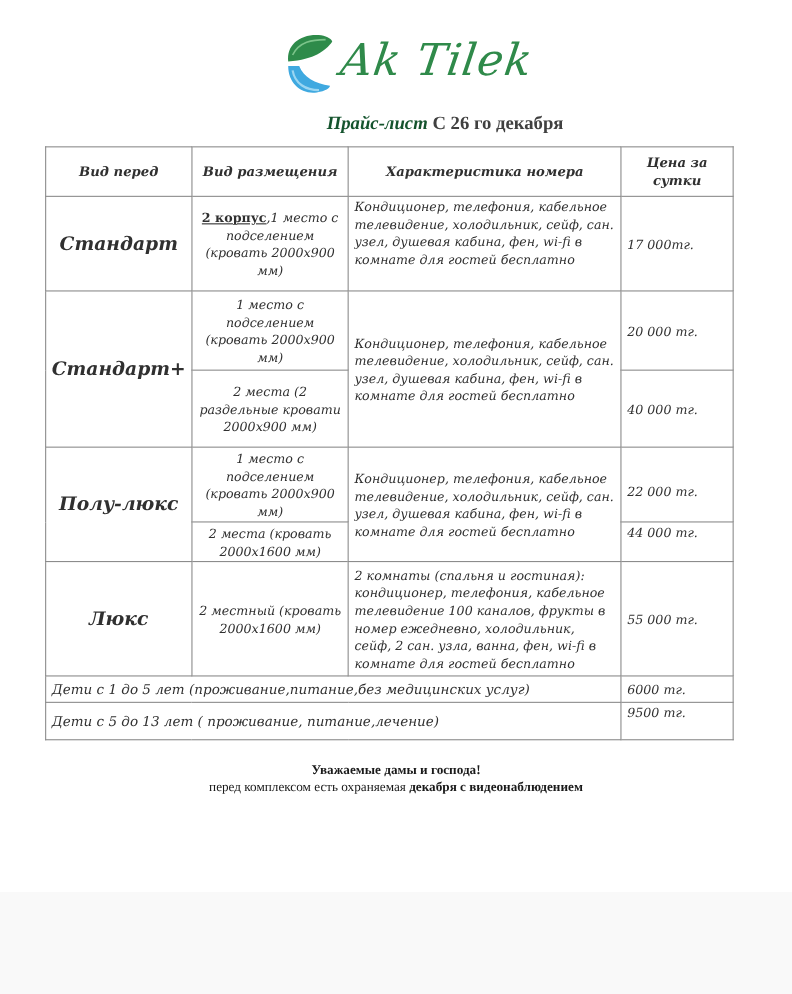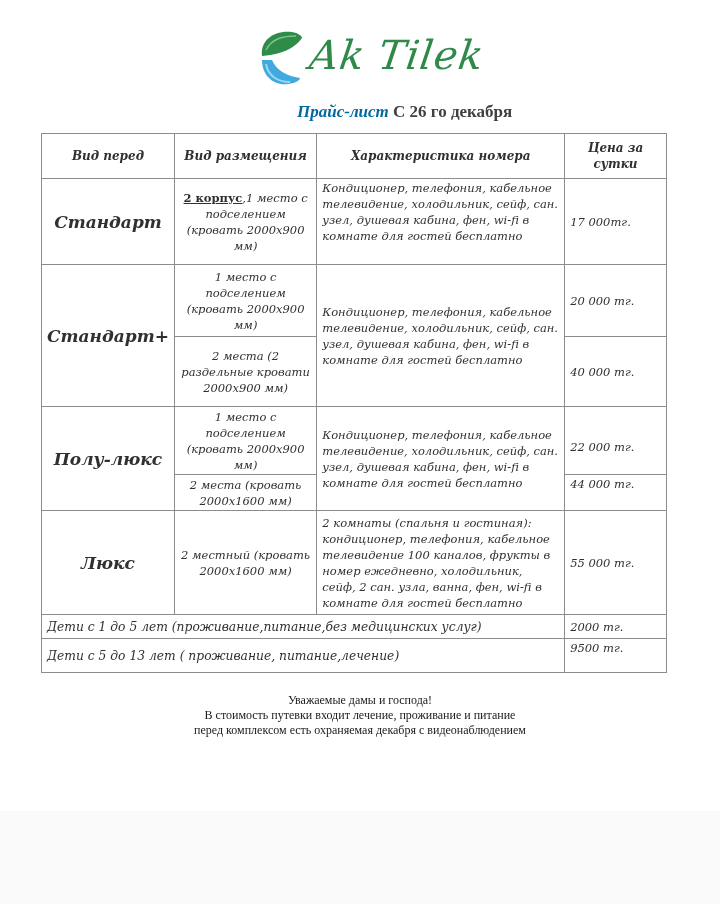--- a/index.html
+++ b/index.html
@@ -15,21 +15,21 @@
     position: absolute; left: 54px; top: 4px;
     font-family: "DejaVu Serif", serif; font-style: italic;
     font-size: 40px; color: #2f8a4a; letter-spacing: 1px; white-space: nowrap;
     transform: skewX(-8deg);
   }
   .subtitle {
     position: absolute; left: 297px; top: 102px;
     font-family: "Liberation Serif", serif; font-size: 17px; font-weight: bold;
     white-space: nowrap;
   }
-  .subtitle .dark { color: #0369a1; font-style: italic; }
+  .subtitle .dark { color: #14532d; font-style: italic; }
   .subtitle .red { color: #404040; }
 
   table.price {
     position: absolute; left: 41px; top: 133px;
     width: 626px; border-collapse: collapse;
     font-family: "DejaVu Serif", serif; font-style: italic;
     font-size: 11.5px; line-height: 16px; color: #303030;
   }
   table.price td, table.price th {
     border: 1px solid #8c8c8c; padding: 1px 5px; vertical-align: middle;
@@ -40,21 +40,21 @@
   .c3 { width: 247px; text-align: left; }
   .c4 { width: 95px; text-align: left; }
   .underl { text-decoration: underline; font-weight: bold; font-style: normal; }
   .wide { font-weight: normal; text-align: left !important; font-size: 12.3px; }
   .top { vertical-align: top !important; }
 
   .notes {
     position: absolute; left: 0; top: 693px; width: 720px; text-align: center;
     font-family: "Liberation Serif", serif; font-size: 12px; line-height: 15px; color: #1a1a1a;
   }
-  .notes .b { font-weight: normal; }
+  .notes .b { font-weight: bold; }
   .bottom-band {
     position: absolute; left: 0; top: 811px; width: 720px; height: 93px; background: #f9f9f9;
   }
 </style>
 </head>
 <body>
 
 <div class="logo">
   <svg width="50" height="60" viewBox="0 0 50 60">
     <path d="M6 28 C4 12 18 2 36 4 C42 5 46 8 46 10 C40 18 30 26 6 28 Z" fill="#2e8b4a"></path>
@@ -112,31 +112,30 @@
 
   <tr style="height:104px">
     <td class="c1">Люкс</td>
     <td class="c2">2 местный (кровать 2000x1600 мм)</td>
     <td class="c3">2 комнаты (спальня и гостиная): кондиционер,  телефония, кабельное телевидение 100 каналов, фрукты в номер ежедневно, холодильник,  сейф, 2 сан. узла, ванна, фен, wi-fi  в комнате для гостей бесплатно</td>
     <td class="c4">55 000 тг.</td>
   </tr>
 
   <tr style="height:24px">
     <td class="wide" colspan="3">Дети с 1 до 5 лет (проживание,питание,без медицинских услуг)</td>
-    <td class="c4">2000 тг.</td>
+    <td class="c4">6000 тг.</td>
   </tr>
   <tr style="height:34px">
     <td class="wide" colspan="3">Дети с 5 до 13 лет ( проживание, питание,лечение)</td>
     <td class="c4 top">9500 тг.</td>
   </tr>
 </tbody>
   </table>
 
 <div class="notes">
   <div class="b">Уважаемые дамы и господа!</div>
-  <div class="b">В стоимость путевки входит лечение, проживание и питание</div>
   <div>
     <span>перед комплексом есть охраняемая</span>
     <span class="b">декабря с видеонаблюдением</span>
   </div>
 </div>
 
 <div class="bottom-band"></div>
 
 </body></html>

